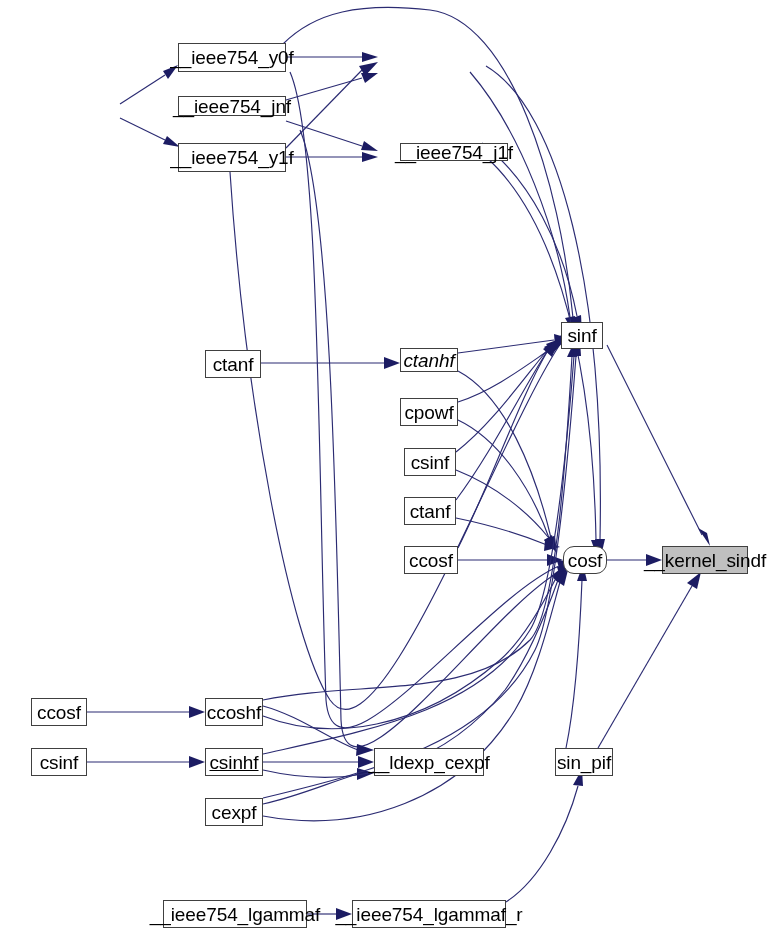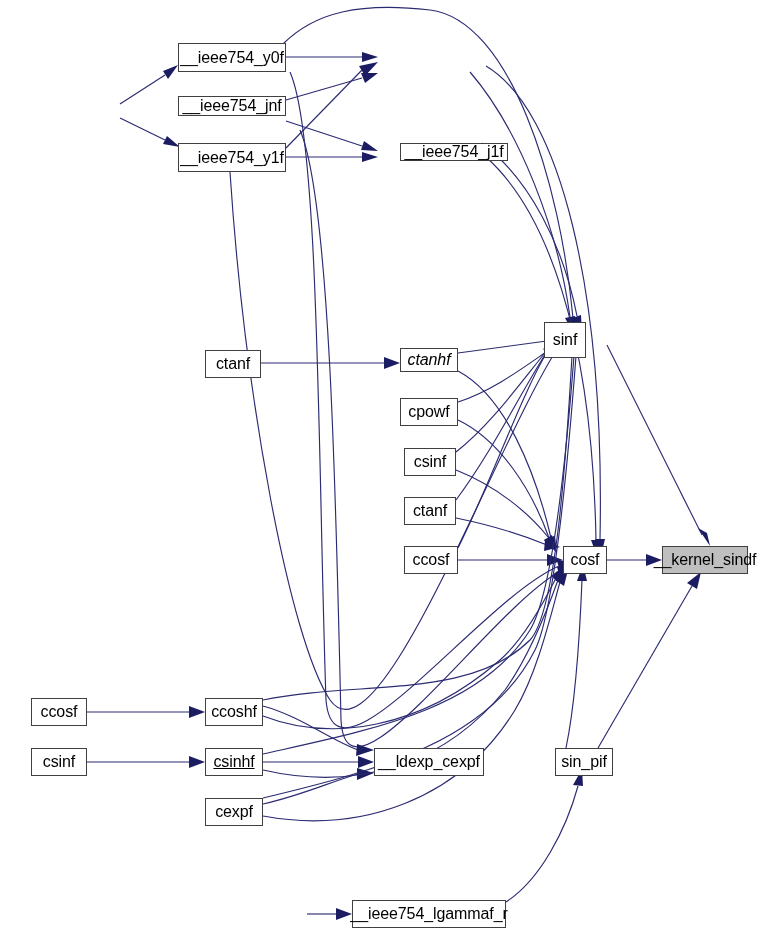--- a/index.html
+++ b/index.html
@@ -41,21 +41,21 @@
     height: 932px;
   }
   .node {
     position: absolute;
     box-sizing: border-box;
     border: 1.4px solid #404040;
     background: #ffffff;
     display: flex;
     align-items: center;
     justify-content: center;
-    font-size: 16px;
+    font-size: 19px;
     color: #000000;
     white-space: nowrap;
     line-height: 1;
     letter-spacing: -0.1px;
   }
   .node.highlight {
     background: #bfbfbf;
   }
   .node-label {
     display: block;
@@ -322,25 +322,25 @@
     </div>
 
     <div class="node" style="left:404px; top:497px; width:52px;  height:28px;">
       <span class="node-label">ctanf</span>
     </div>
 
     <div class="node" style="left:404px; top:546px; width:54px;  height:28px;">
       <span class="node-label">ccosf</span>
     </div>
 
-    <div class="node" style="left:544px; top:322px; width:42px;  height:36px;">
+    <div class="node" style="left:561px; top:322px; width:42px;  height:27px;">
       <span class="node-label">sinf</span>
     </div>
 
-    <div class="node" style="left:563px; top:546px; width:44px;  height:28px;">
+    <div class="node" style="left:563px; top:546px; width:44px;  height:28px;border-radius:11px;">
       <span class="node-label">cosf</span>
     </div>
 
     <div class="node highlight" style="left:662px; top:546px; width:86px; height:28px;">
       <span class="node-label">__kernel_sindf</span>
     </div>
 
     <div class="node" style="left:31px;  top:698px; width:56px;  height:28px;">
       <span class="node-label">ccosf</span>
     </div>
@@ -362,19 +362,22 @@
     </div>
 
     <div class="node" style="left:374px; top:748px; width:110px; height:28px;">
       <span class="node-label">__ldexp_cexpf</span>
     </div>
 
     <div class="node" style="left:555px; top:748px; width:58px;  height:28px;">
       <span class="node-label">sin_pif</span>
     </div>
 
+    <div class="node" style="left:163px; top:900px; width:144px; height:28px;">
+      <span class="node-label">__ieee754_lgammaf</span>
+    </div>
 
     <div class="node" style="left:352px; top:900px; width:154px; height:28px;">
       <span class="node-label">__ieee754_lgammaf_r</span>
     </div>
 
   </div>
 </div>
 
 </body></html>

